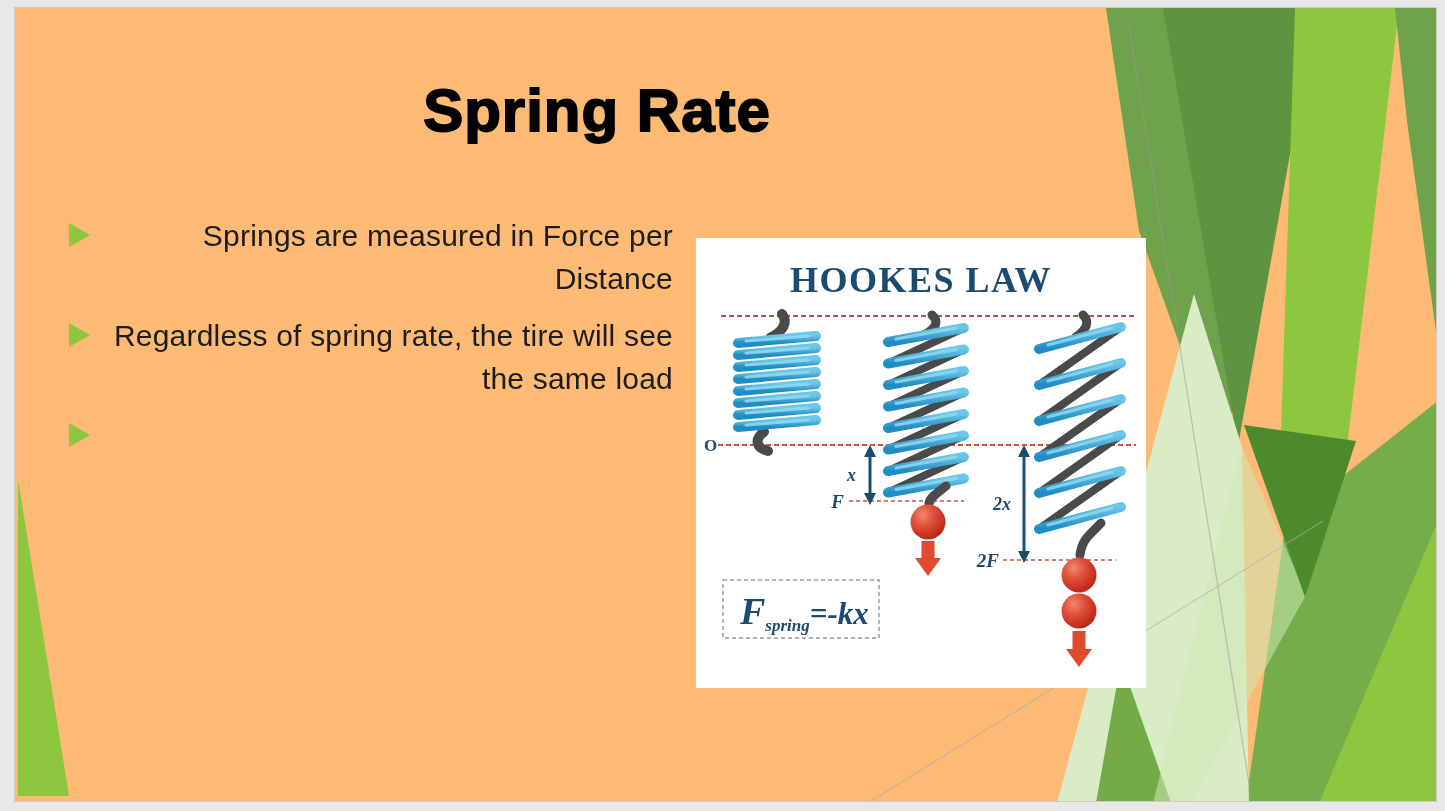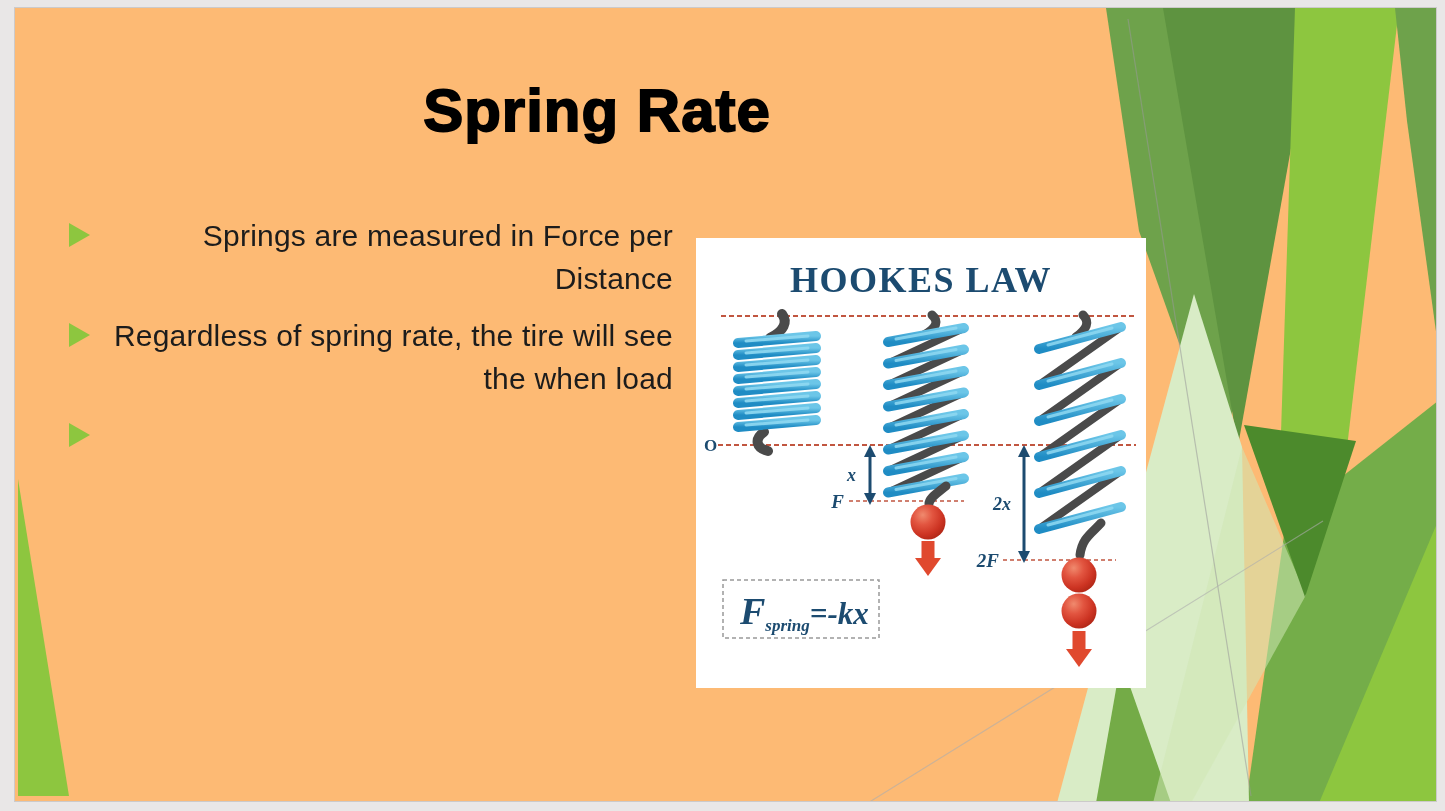--- a/index.html
+++ b/index.html
@@ -75,21 +75,21 @@
 
   <h1 class="title">Spring Rate</h1>
 
   <ul class="bullets">
     <li>
       <span class="tri"></span>
       <span class="btxt">Springs are measured in Force per Distance</span>
     </li>
     <li>
       <span class="tri"></span>
-      <span class="btxt">Regardless of spring rate, the tire will see the when load</span>
+      <span class="btxt">Regardless of spring rate, the tire will see the same load</span>
     </li>
     <li>
       <span class="tri"></span>
     </li>
   </ul>
 
   <div class="figure">
     <svg width="450" height="450" viewBox="0 0 450 450">
       <defs>
         <radialGradient id="ballGrad" cx="0.35" cy="0.3" r="0.8">

